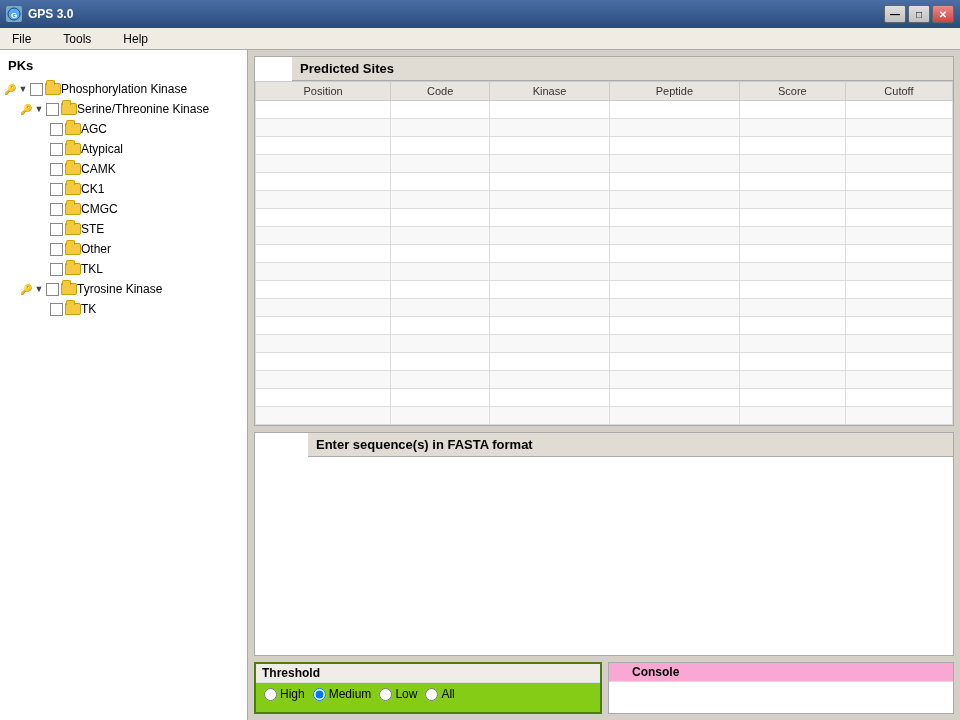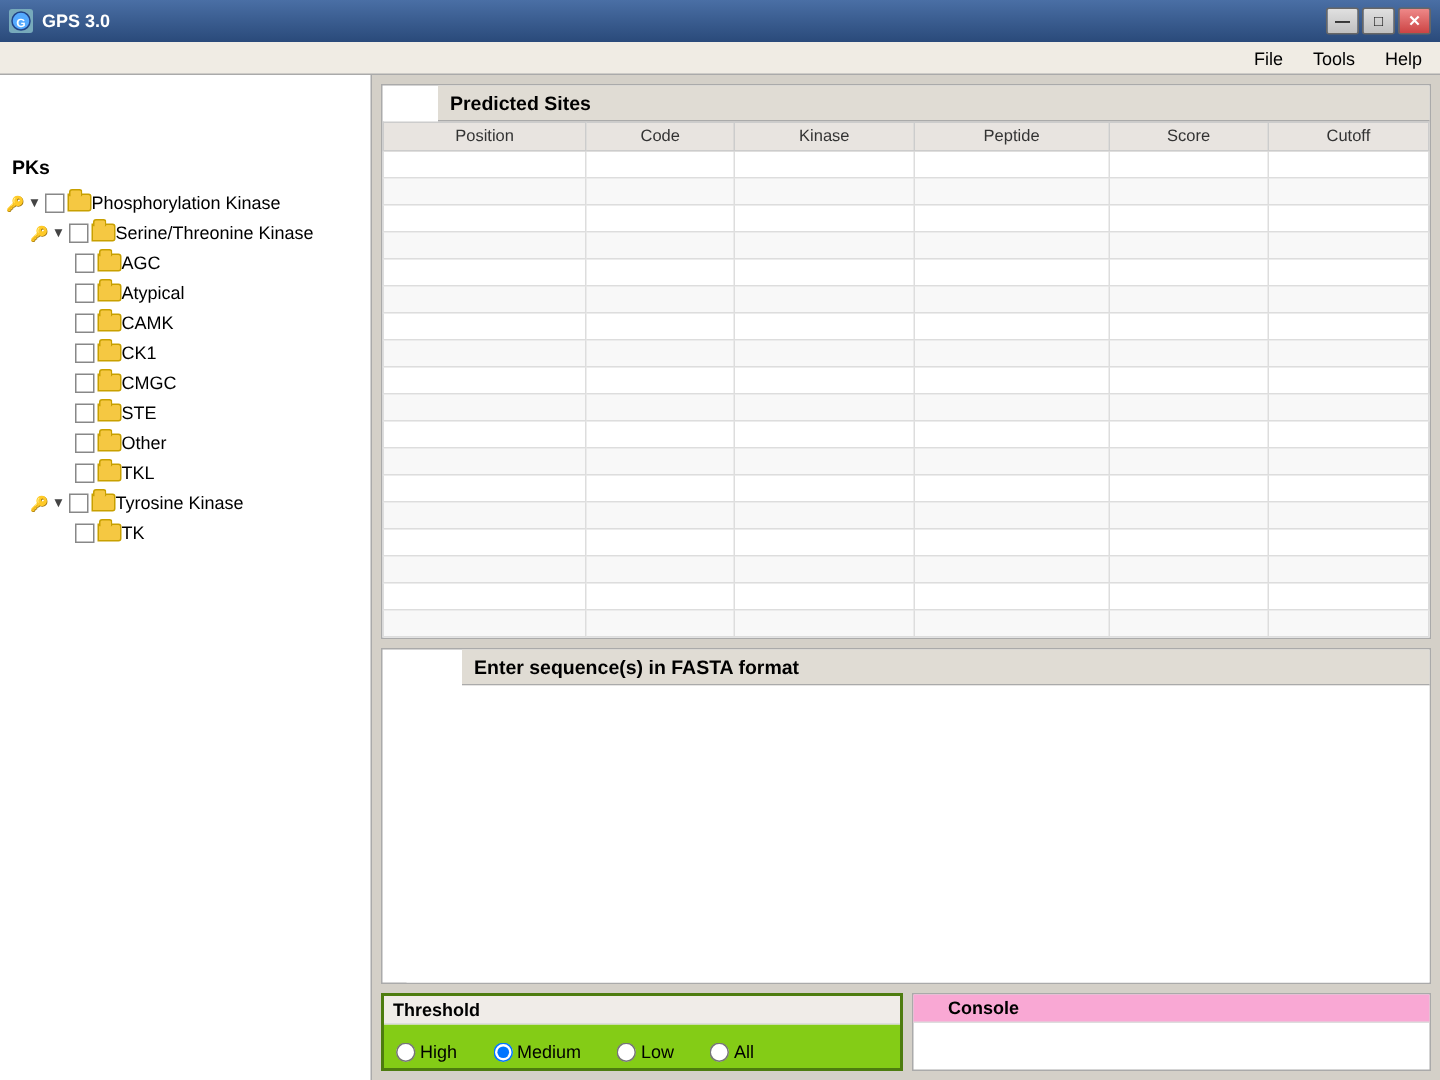--- a/index.html
+++ b/index.html
@@ -58,22 +58,21 @@
     .tb-btn.close { background: linear-gradient(to bottom, #e88, #c44); color: white; }
 
     
     .menu-bar {
       background: #f0ece4;
       border-bottom: 1px solid #aaa;
       height: 22px;
       display: flex;
       align-items: center;
       padding: 0 4px;
-      gap: 4px;
-      justify-content: flex-end;
+      gap: 16px;
     }
     .menu-item {
       padding: 2px 8px;
       cursor: pointer;
       border-radius: 2px;
       font-size: 12px;
     }
 
     
     .main-container {
@@ -88,21 +87,20 @@
       background: white;
       border-right: 1px solid #aaa;
       overflow-y: auto;
       padding: 4px 0;
     }
     .left-panel-title {
       font-weight: bold;
       font-size: 13px;
       padding: 4px 8px 6px;
       color: #000;
-      margin-top: 46px;
     }
 
     
     .tree-node {
       display: flex;
       flex-direction: column;
     }
     .tree-row {
       display: flex;
       align-items: center;
@@ -249,22 +247,22 @@
     }
     .threshold-title {
       font-weight: bold;
       font-size: 12px;
       padding: 2px 6px;
       border-bottom: 1px solid #ddd;
       background: #f0ece8;
     }
     .threshold-options {
       display: flex;
-      align-items: flex-end;
-      gap: 24px;
+      align-items: flex-start;
+      gap: 8px;
       padding: 4px 8px;
       flex: 1;
     }
     .radio-option {
       display: flex;
       align-items: center;
       gap: 3px;
       cursor: pointer;
       font-size: 12px;
     }

